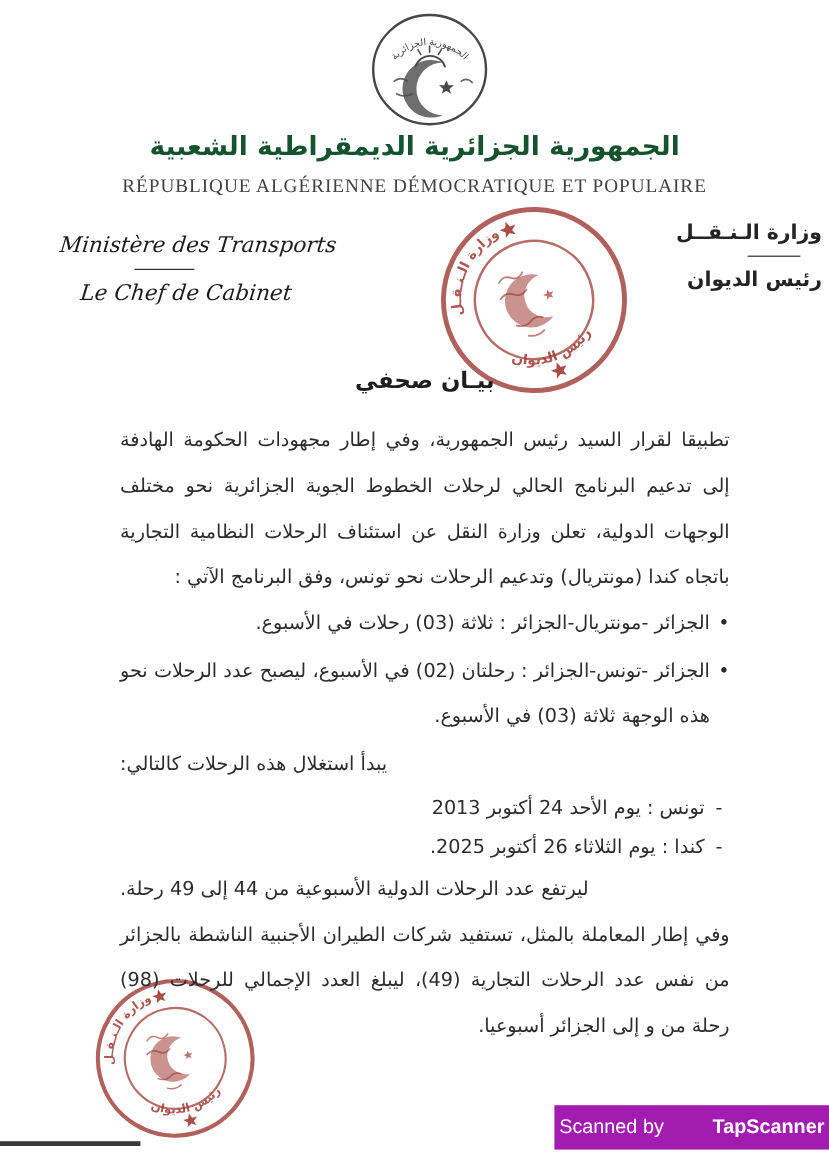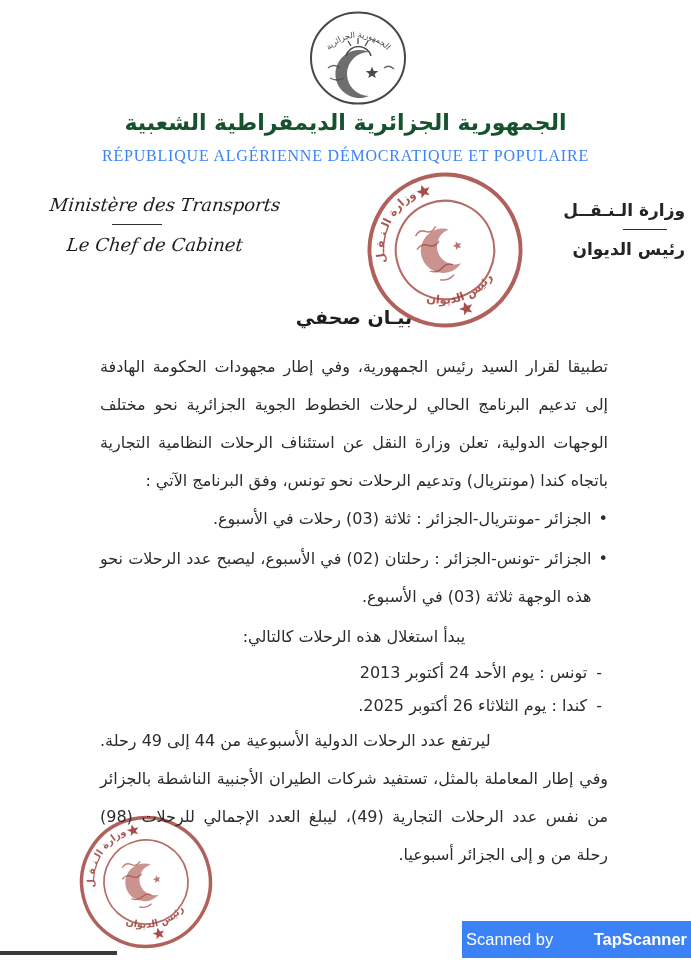--- a/index.html
+++ b/index.html
@@ -8,30 +8,30 @@
     font-family:"DejaVu Sans",sans-serif;color:#2d2d2d;
   }
   
   .emblem{position:absolute;left:306px;top:10px;}
   .country-ar{
     position:absolute;left:0;top:110px;width:691px;text-align:center;
     font-size:22px;font-weight:bold;color:#14532d;direction:rtl;
   }
   .country-fr{
     position:absolute;left:0;top:147px;width:691px;text-align:center;
-    font-family:"Liberation Serif",serif;font-size:16px;letter-spacing:0.8px;color:#3b82f6;
+    font-family:"Liberation Serif",serif;font-size:16px;letter-spacing:0.8px;color:#404040;
   }
   
   .lh-left{position:absolute;left:50px;top:194px;width:210px;text-align:center;}
   .script-line{
     font-family:"DejaVu Serif",serif;font-style:italic;font-size:18px;color:#1c1c1c;
     transform:skewX(-6deg);white-space:nowrap;
   }
   .lh-left .rule{width:50px;border-top:1.6px solid #2e2e2e;margin:9px auto 9px 62px;}
-  .lh-right{position:absolute;right:6px;top:200px;width:170px;text-align:right;direction:rtl;}
+  .lh-right{position:absolute;right:6px;top:184px;width:170px;text-align:right;direction:rtl;}
   .lh-right .ar-line{font-size:17px;font-weight:bold;color:#242424;white-space:nowrap;}
   .lh-right .rule{width:44px;border-top:1.4px solid #2e2e2e;margin:9px 18px 9px auto;}
   
   .stamp{position:absolute;}
   .stamp-top{left:363px;top:168px;transform:rotate(-20deg);}
   .stamp-bottom{left:76px;top:812px;transform:rotate(-14deg);}
   .stamp text{font-family:"DejaVu Sans",sans-serif;font-weight:bold;}
   .emblem text{font-family:"DejaVu Sans",sans-serif;}
   
   .doc-title{
@@ -41,29 +41,29 @@
   
   .body-text{
     position:absolute;left:100px;top:348px;width:508px;direction:rtl;
     font-size:16px;line-height:38px;color:#2c2c2c;
   }
   .body-text p{margin:0;}
   .intro-par{text-align:justify;margin:0 0 6px;}
   .bullet-item{display:flex;gap:7px;margin:0 0 2px;}
   .bullet-item .marker{flex:0 0 auto;}
   .bullet-text{flex:1;text-align:justify;}
-  .sched-intro{text-align:center;margin:2px 0 0;}
+  .sched-intro{text-align:left;margin:2px 0 0;}
   .sched-list{padding-right:6px;}
   .dash-item{display:flex;gap:9px;line-height:33px;}
   .total-line{text-align:left;margin:3px 0 0;}
   .closing-par{text-align:justify;margin:3px 0 0;}
   
   .scan-edge{position:absolute;left:0;top:951px;width:117px;height:4px;background:#3a3a3a;}
   .watermark{
-    position:absolute;left:462px;top:921px;width:229px;height:37px;background:#3b82f6;
+    position:absolute;left:462px;top:921px;width:229px;height:37px;background:#a21caf;
     display:flex;align-items:center;justify-content:center;
     font-family:"Liberation Sans",sans-serif;font-size:16.5px;color:#ffffff;white-space:pre;
   }
   .watermark b{font-weight:bold;margin-left:36px;}
 </style>
 </head>
 <body>
 
 <div class="page">
 

